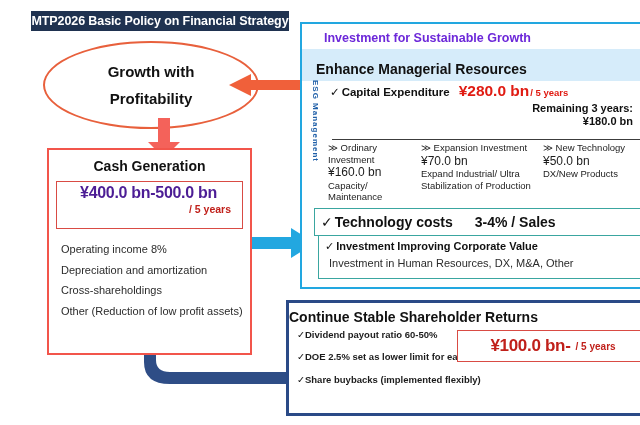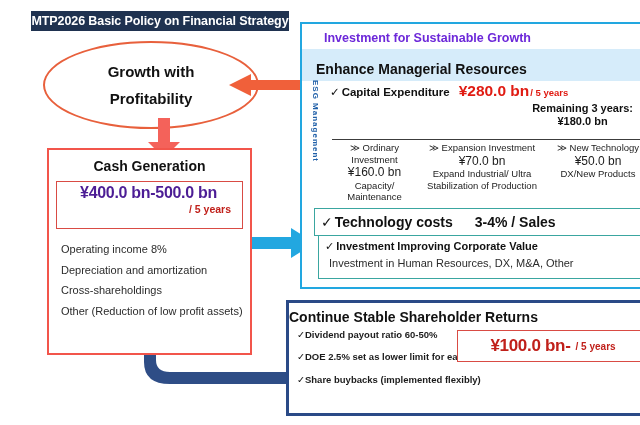--- a/index.html
+++ b/index.html
@@ -49,25 +49,25 @@
       text-align:left;padding:12px 0 4px 14px;}
   .esg{position:absolute;left:2px;top:56px;width:22px;font-size:8px;font-weight:bold;
       color:#1f5fa8;text-align:center;line-height:1.26;}
 
   .inv-body{position:absolute;left:26px;top:58px;width:325px;}
   .capex-row{display:flex;align-items:baseline;font-size:11.5px;font-weight:bold;
       color:#111111;padding-left:2px;}
   .capex-val{font-size:15.5px;font-weight:bold;color:#e01b12;margin-left:9px;}
   .capex-per{font-size:9.5px;font-weight:bold;color:#e01b12;margin-left:1px;}
   .remaining{position:absolute;right:20px;top:20px;font-size:11px;font-weight:bold;
-      color:#111111;line-height:1.2;text-align:center;}
+      color:#111111;line-height:1.2;text-align:right;}
 
   .cols-rule{position:absolute;left:4px;top:57px;width:316px;height:1px;background:#3c3c3c;}
   .cols{position:absolute;left:0;top:60px;width:325px;display:flex;}
-  .col{font-size:9.5px;color:#1c1c1c;text-align:center;line-height:1.22;}
+  .col{font-size:9.5px;color:#1c1c1c;text-align:left;line-height:1.22;}
   .col.c1{width:93px;}
   .col.c2{width:122px;}
   .col.c3{width:110px;}
   .col .hd{font-weight:normal;}
   .col .big{font-size:12px;}
 
   .tech-box{position:absolute;left:12px;top:184px;width:329px;height:28px;
       border:1.4px solid #3aa6a0;background:#ffffff;box-sizing:border-box;
       display:flex;align-items:center;font-size:14px;font-weight:bold;color:#111111;
       padding-left:6px;}

